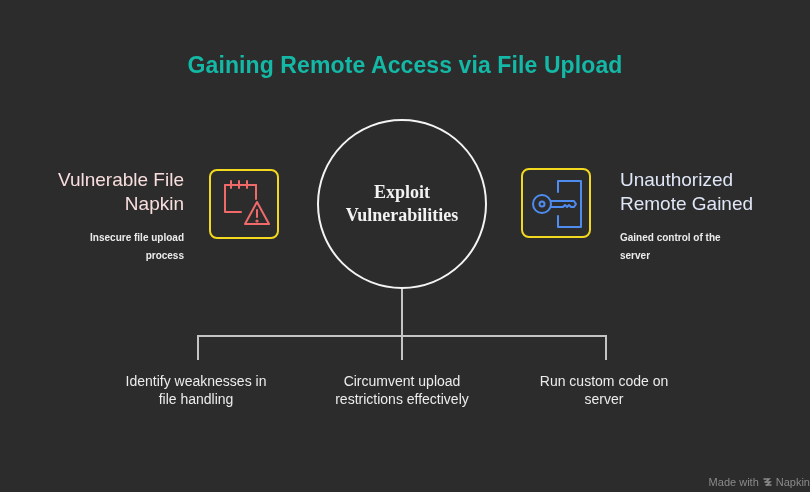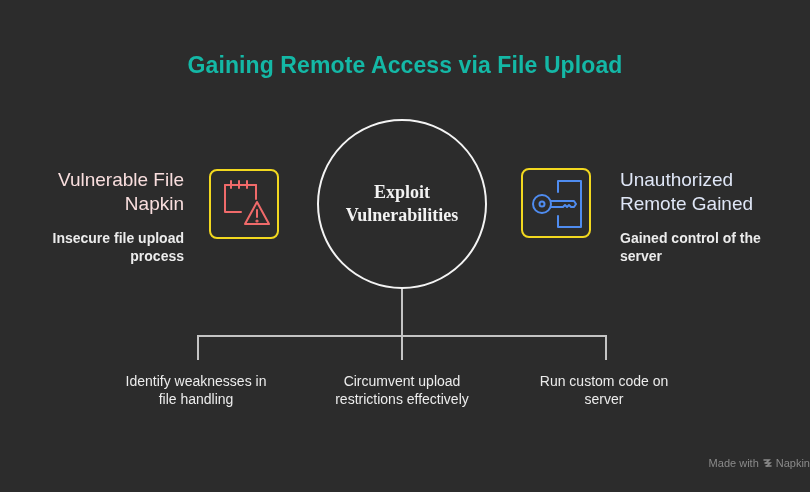--- a/index.html
+++ b/index.html
@@ -11,21 +11,21 @@
   }
   .title {
     position: absolute; left: 0; right: 0; top: 52px;
     text-align: center; color: #14b8a6;
     font-size: 23px; font-weight: bold; letter-spacing: 0.1px;
   }
   .side-heading {
     position: absolute; font-size: 19px; line-height: 24px;
   }
   .side-desc {
-    position: absolute; font-size: 14px; line-height: 18px; color: #ececec; font-weight: bold;
+    position: absolute; font-size: 10px; line-height: 18px; color: #ececec; font-weight: bold;
   }
   .left { text-align: right; }
   .icon-box {
     position: absolute; width: 70px; height: 70px;
     box-sizing: border-box; border: 2px solid #f2d81f; border-radius: 8px;
   }
   .icon-box svg { position: absolute; left: 0; top: 0; }
   .hub {
     position: absolute; left: 317px; top: 119px; width: 170px; height: 170px;
     box-sizing: border-box; border: 2px solid #f4f4f4; border-radius: 50%;
@@ -33,21 +33,21 @@
   }
   .hub-label {
     color: #f2f2f2; font-weight: bold; font-size: 18px; line-height: 23px;
   }
   .connectors { position: absolute; left: 0; top: 0; }
   .branch-text {
     position: absolute; width: 200px; text-align: center;
     color: #ececec; font-size: 14px; line-height: 18px; font-weight: normal;
   }
   .watermark {
-    position: absolute; right: 0; top: 457px; color: #8a8a8a; font-size: 11px;
+    position: absolute; right: 0; top: 476px; color: #8a8a8a; font-size: 11px;
     display: flex; align-items: center; gap: 3px;
   }
 </style>
 </head>
 <body>
 
 <div class="title">Gaining Remote Access via File Upload</div>
 
 <div class="side-heading left" style="right: 626px; top: 168px; color: #f9dede;">
   <div>Vulnerable File</div>

